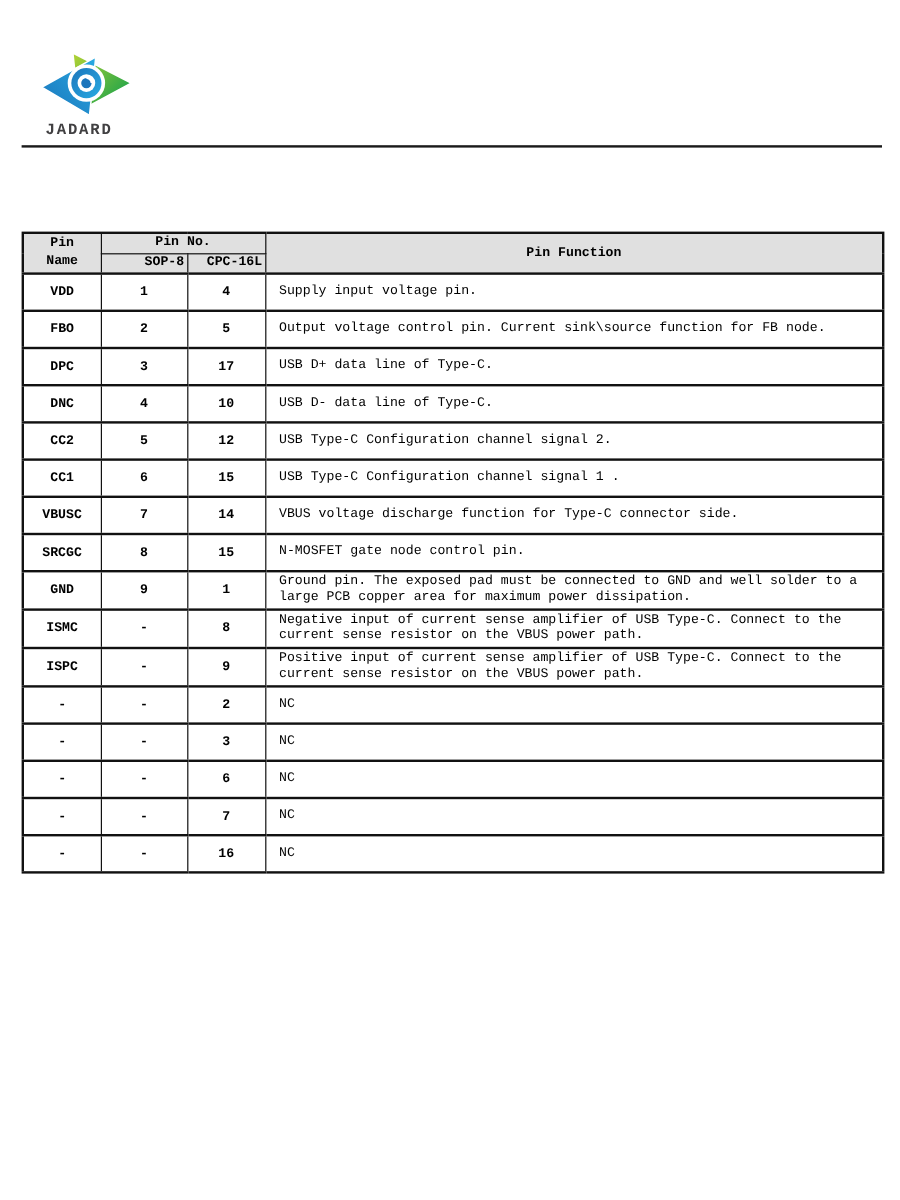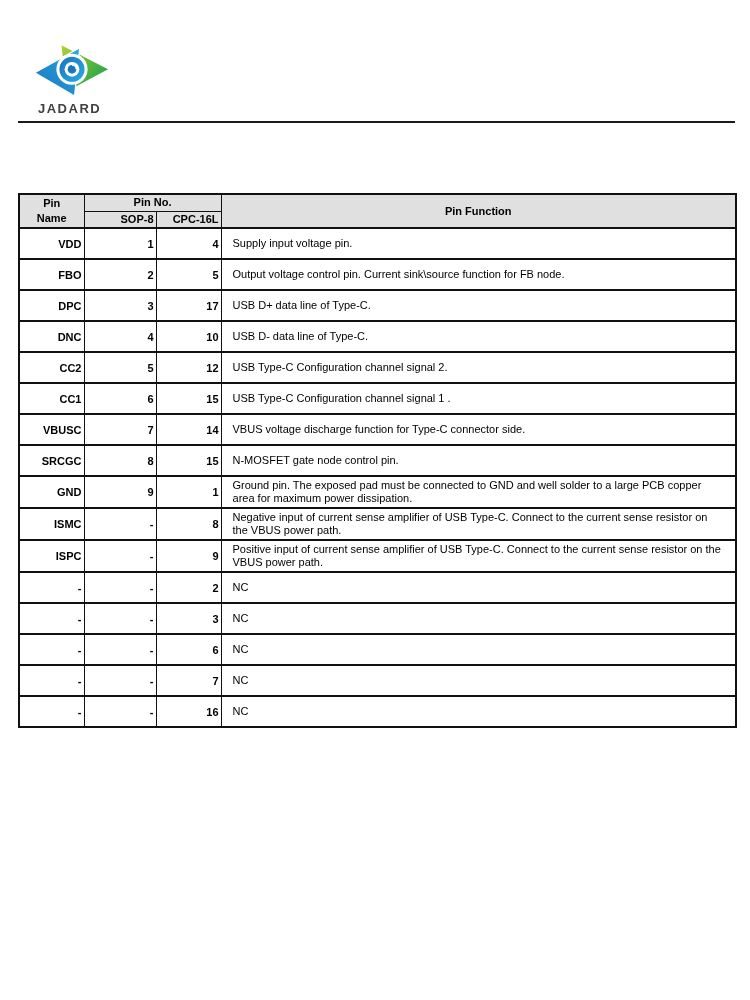--- a/index.html
+++ b/index.html
@@ -8,20 +8,21 @@
     --brand-text:#414042;
   }
   *{box-sizing:border-box;margin:0;padding:0;}
   html,body{background:#ffffff;}
   body{font-family:"Liberation Sans","DejaVu Sans",sans-serif;color:#000;}
   .page{
     position:relative;
     width:750px;height:1000px;
     background:#fff;
     overflow:hidden;
+    font-family:Liberation Mono, monospace;
   }
   
   .brand{position:absolute;left:33px;top:42px;width:110px;}
   .brand svg{display:block;}
   .brand-name{
     margin-top:1px;margin-left:5px;
     font-size:13px;font-weight:bold;letter-spacing:1.5px;
     color:var(--brand-text);
   }
   .part-number{
@@ -62,21 +63,21 @@
     text-align:center;
     height:17px;
     line-height:15px;
     padding:0 2px;
   }
   .pin-table thead tr.subhead th{border-top-width:1px;text-align:right;}
   .pin-table thead th.h-pinno{border-bottom-width:1px;}
   .pin-table tbody tr{height:31px;}
   .pin-table td.c-name,
   .pin-table td.c-num{
-    font-weight:bold;text-align:right;padding:1px 2px;
+    font-weight:bold;text-align:center;padding:1px 2px;
   }
   .pin-table td.c-func{
     text-align:left;padding:2px 11px;line-height:13px;
   }
 </style>
 </head>
 <body>
 
 <div class="page">
 

